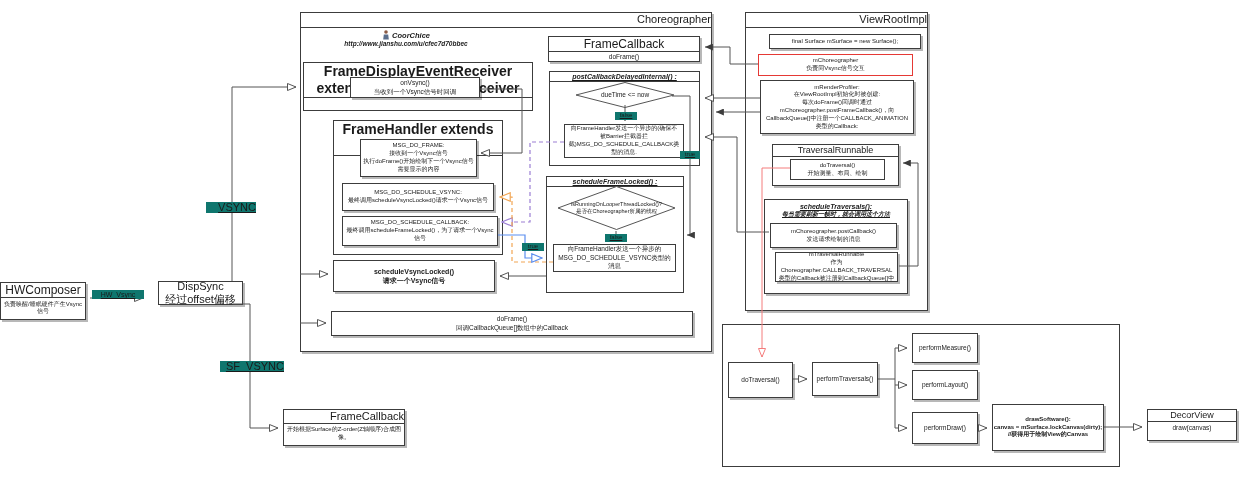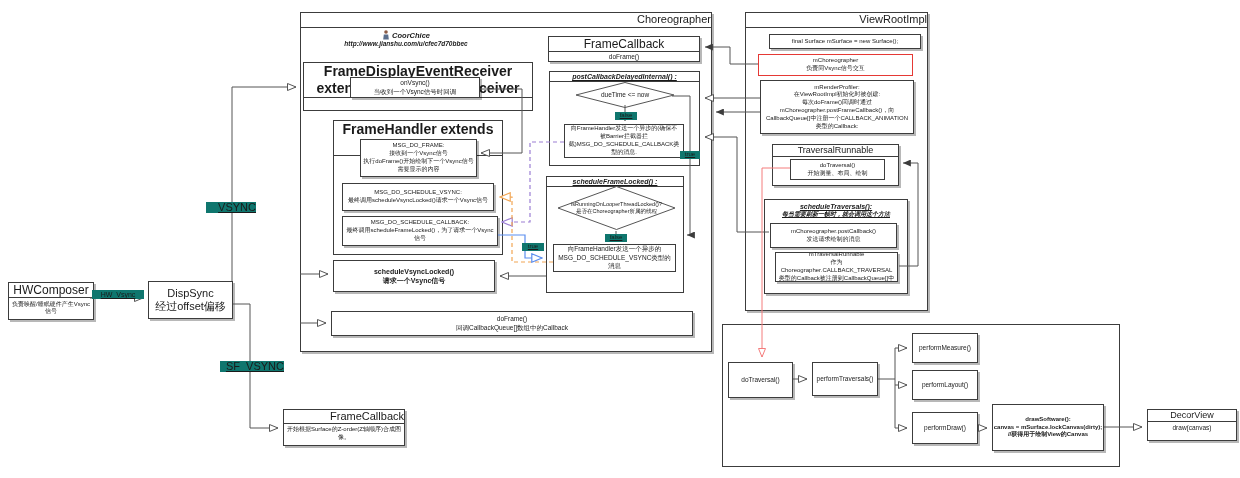--- a/index.html
+++ b/index.html
@@ -88,26 +88,26 @@
   </svg>
 
   <div class="lbl f7" style="left:92px;top:290px;width:52px;">HW_Vsync</div>
   <div class="lbl f11" style="left:206px;top:202px;width:50px;">VSYNC</div>
   <div class="lbl f11" style="left:220px;top:361px;width:64px;">SF_VSYNC</div>
   <div class="lbl f6" style="left:680px;top:151px;width:20px;">true</div>
   <div class="lbl f6" style="left:615px;top:112px;width:22px;">false</div>
   <div class="lbl f6" style="left:605px;top:234px;width:22px;">false</div>
   <div class="lbl f6" style="left:522px;top:243px;width:22px;">true</div>
 
-  <div class="box" style="left:8px;top:282px;width:86px;height:38px;">
+  <div class="box" style="left:0;top:282px;width:86px;height:38px;">
     <div class="band f12">HWComposer</div>
     <div class="cc f6" style="height:20px;padding:0 1px;">负责唤醒/睡眠硬件产生Vsync信号</div>
   </div>
 
-  <div class="box cc col f11" style="left:148px;top:281px;width:85px;height:38px;">
+  <div class="box cc col f11" style="left:158px;top:281px;width:85px;height:24px;">
     <div>DispSync</div>
     <div>经过offset偏移</div>
   </div>
 
   <div class="box" style="left:283px;top:409px;width:122px;height:37px;">
     <div class="band f11">FrameCallback</div>
     <div class="cc f6 ml" style="height:19px;">开始根据Surface的Z-order(Z轴顺序)合成图像。</div>
   </div>
 
   <div class="box" style="left:300px;top:12px;width:412px;height:340px;">

